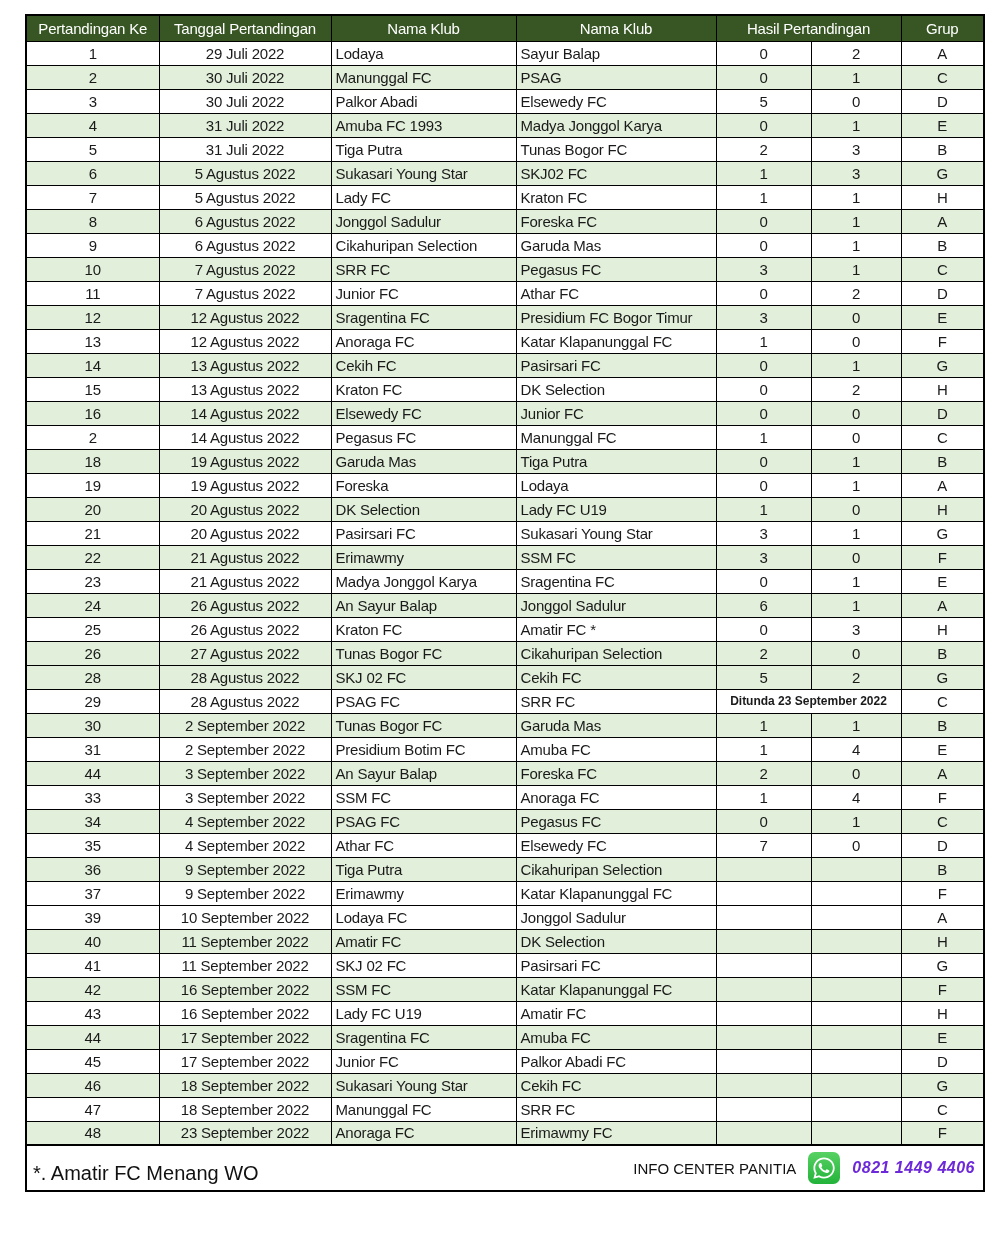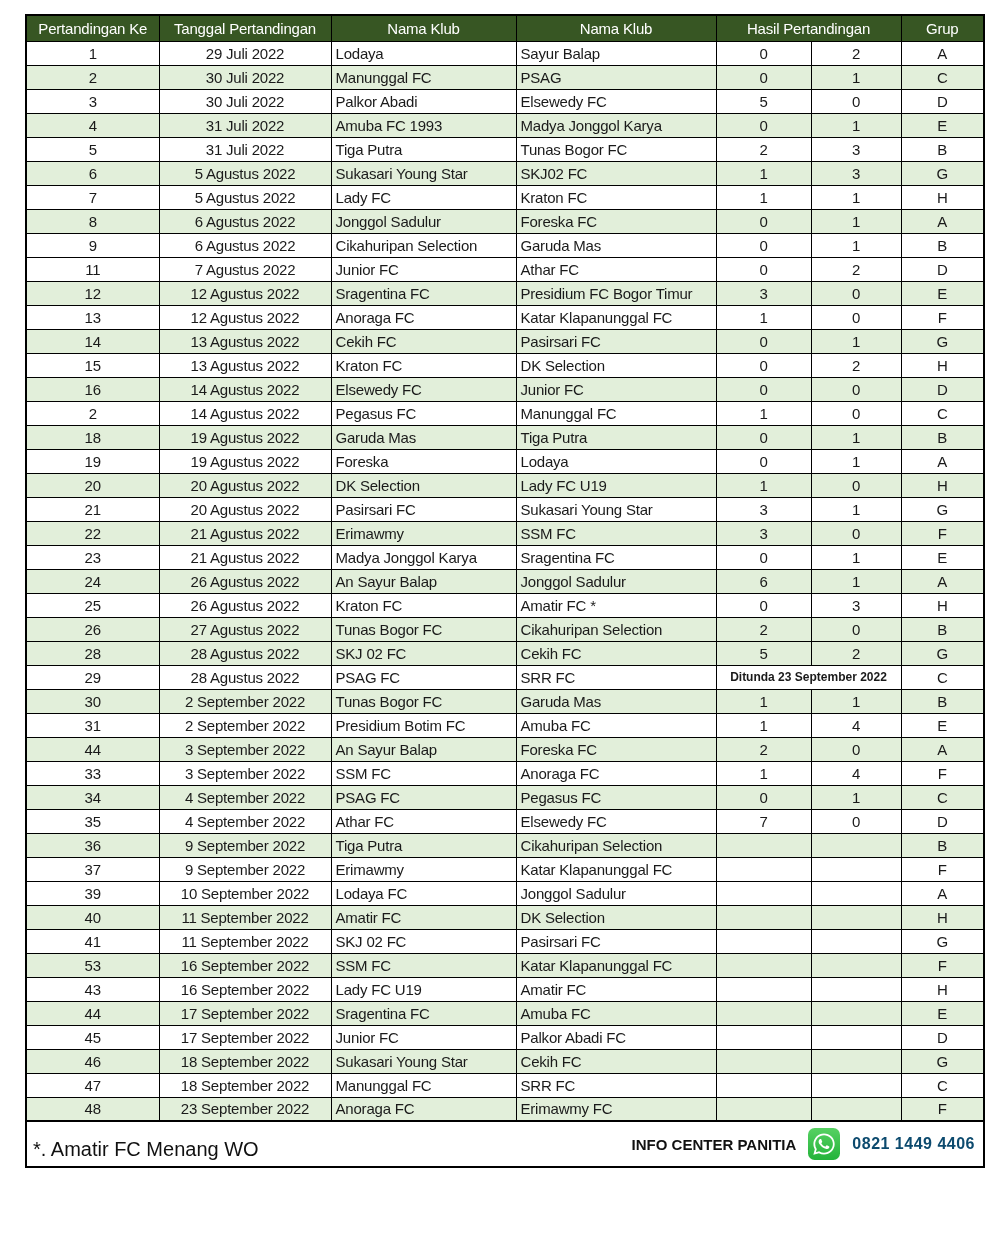--- a/index.html
+++ b/index.html
@@ -41,22 +41,22 @@
     position:relative;width:960px;height:46px;
     border:2px solid var(--border);border-top:none;background:#ffffff;
   }
   .footnote{
     position:absolute;left:6px;bottom:5px;font-size:20px;color:#111;
   }
   .info-center{
     position:absolute;right:8px;top:0;height:100%;
     display:flex;align-items:center;gap:12px;
   }
-  .info-label{font-weight:bold;font-size:15px;color:#111;}
-  .phone{font-weight:bold;font-size:16px;color:#0c4a6e;letter-spacing:0.5px;}
+  .info-label{font-weight:normal;font-size:15px;color:#111;}
+  .phone{font-weight:bold;font-size:16px;color:#6d28d9;letter-spacing:0.5px;font-style:italic;}
   .wa-icon{width:32px;height:32px;display:block;}
 </style>
 </head>
 <body>
 
 <div class="sheet">
   <div class="table-wrap">
     <table>
       <colgroup>
         <col style="width:133px">
@@ -152,20 +152,29 @@
           </tr>
           <tr>
             <td class="c-no">9</td>
             <td class="c-date">6 Agustus 2022</td>
             <td class="c-club">Cikahuripan Selection</td>
             <td class="c-club">Garuda Mas</td>
             <td class="c-score">0</td>
             <td class="c-score">1</td>
             <td class="c-grup">B</td>
           </tr>
+          <tr class="alt">
+            <td class="c-no">10</td>
+            <td class="c-date">7 Agustus 2022</td>
+            <td class="c-club">SRR FC</td>
+            <td class="c-club">Pegasus FC</td>
+            <td class="c-score">3</td>
+            <td class="c-score">1</td>
+            <td class="c-grup">C</td>
+          </tr>
           <tr>
             <td class="c-no">11</td>
             <td class="c-date">7 Agustus 2022</td>
             <td class="c-club">Junior FC</td>
             <td class="c-club">Athar FC</td>
             <td class="c-score">0</td>
             <td class="c-score">2</td>
             <td class="c-grup">D</td>
           </tr>
           <tr class="alt">
@@ -413,21 +422,21 @@
           <tr>
             <td class="c-no">41</td>
             <td class="c-date">11 September 2022</td>
             <td class="c-club">SKJ 02 FC</td>
             <td class="c-club">Pasirsari FC</td>
             <td class="c-score"></td>
             <td class="c-score"></td>
             <td class="c-grup">G</td>
           </tr>
           <tr class="alt">
-            <td class="c-no">53</td>
+            <td class="c-no">42</td>
             <td class="c-date">16 September 2022</td>
             <td class="c-club">SSM FC</td>
             <td class="c-club">Katar Klapanunggal FC</td>
             <td class="c-score"></td>
             <td class="c-score"></td>
             <td class="c-grup">F</td>
           </tr>
           <tr>
             <td class="c-no">43</td>
             <td class="c-date">16 September 2022</td>

